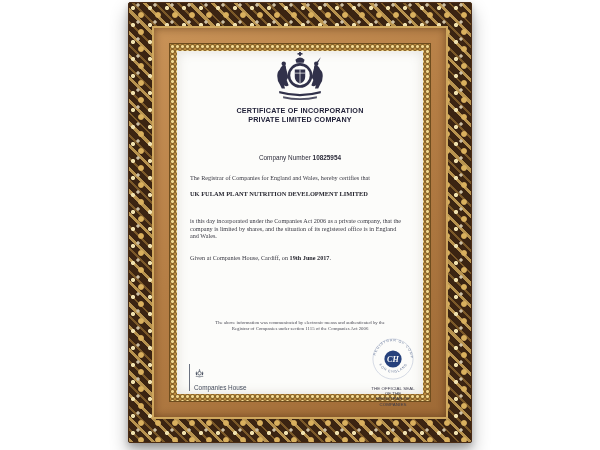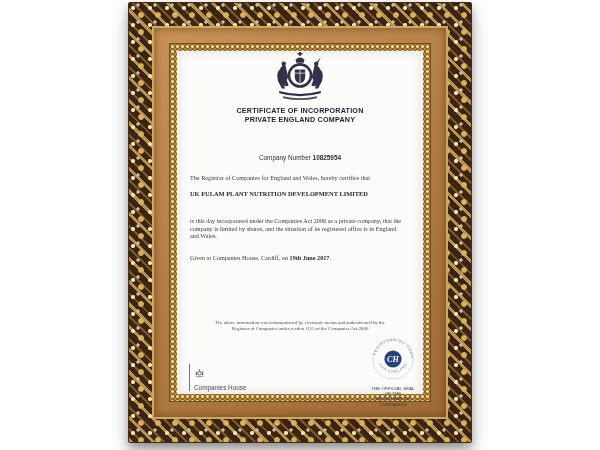--- a/index.html
+++ b/index.html
@@ -82,21 +82,21 @@
                 <path d="M76 15 l6 -7 l-4 8 z"></path>
 
                 <path d="M18 60 q32 9 64 0 l0 3.6 q-32 9 -64 0 z"></path>
                 <path d="M24 68 q26 6 52 0 l0 3 q-26 6 -52 0 z" opacity=".85"></path>
               </g>
             </svg>
           </span>
 
           <div class="title">
             <div>CERTIFICATE OF INCORPORATION</div>
-            <div>PRIVATE ENGLAND COMPANY</div>
+            <div>PRIVATE LIMITED COMPANY</div>
           </div>
 
           <div class="co-number">
             <span>Company Number</span>
             <b>10825954</b>
           </div>
 
           <div class="registrar">The Registrar of Companies for England and Wales, hereby certifies that</div>
           <div class="co-name">UK FULAM PLANT NUTRITION DEVELOPMENT LIMITED</div>
 

